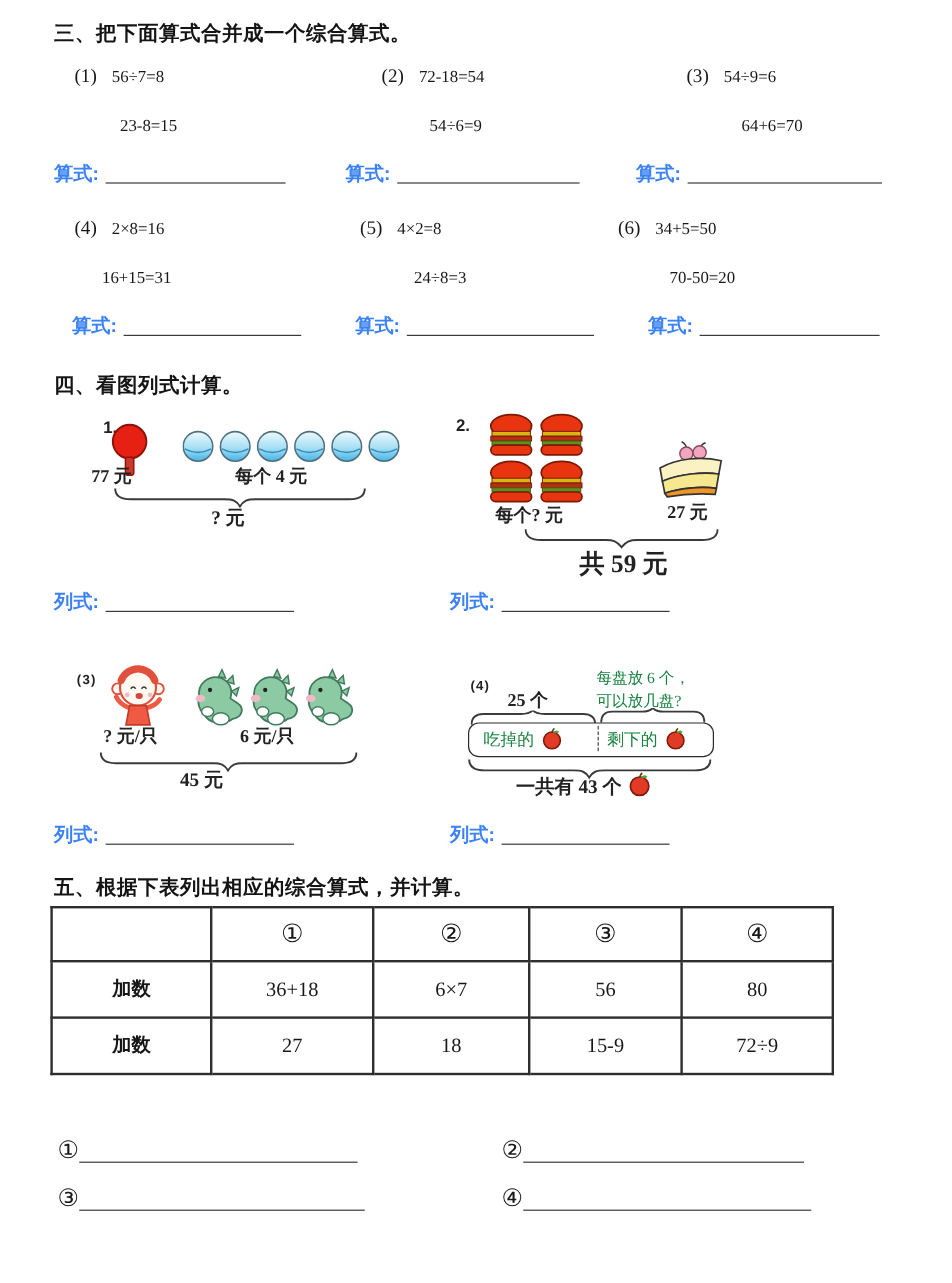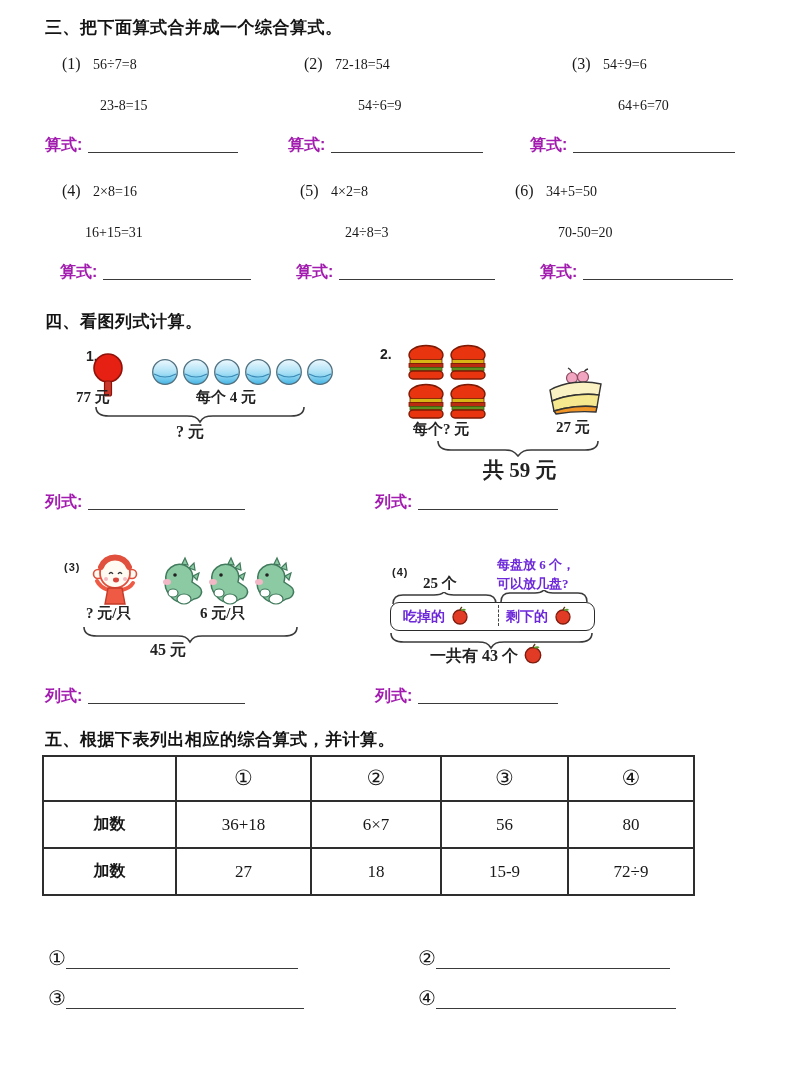--- a/index.html
+++ b/index.html
@@ -2,24 +2,24 @@
 <html><head>
 <meta charset="utf-8">
 <style>
   html,body{margin:0;padding:0;background:#ffffff;}
   .page{position:relative;width:793px;height:1069px;background:#ffffff;overflow:hidden;
         font-family:"Liberation Sans",sans-serif;color:#1c1c1c;}
   .abs{position:absolute;}
   .sec-title{font-size:17px;font-weight:700;color:#141414;letter-spacing:0.5px;}
   .eq{font-family:"Liberation Serif",serif;font-size:14px;color:#181818;}
   .pnum{font-family:"Liberation Serif",serif;font-size:16px;color:#181818;margin-right:8px;}
-  .blank-label{font-size:16px;font-weight:700;color:#a21caf;}
+  .blank-label{font-size:16px;font-weight:700;color:#3b82f6;}
   .blank-line{display:inline-block;border-bottom:1.6px solid #3a3a3a;height:14px;vertical-align:-3px;margin-left:6px;}
   .hand{font-family:"Liberation Serif",serif;font-weight:700;font-size:15px;color:#222;}
-  .hand-sm{font-family:"Liberation Serif",serif;font-weight:700;font-size:13px;color:#6d28d9;}
+  .hand-sm{font-family:"Liberation Serif",serif;font-weight:400;font-size:13px;color:#15803d;}
   .itemnum{font-size:14px;font-weight:700;color:#222;}
   .itemnum-paren{font-size:11px;font-weight:700;color:#222;letter-spacing:1px;}
   .tbl{position:absolute;left:42px;top:755px;border-collapse:collapse;table-layout:fixed;}
   .tbl td{border:2px solid #2e2e2e;text-align:center;vertical-align:middle;background:#fff;}
   .circ-cell{font-family:"Liberation Serif",serif;font-size:21px;color:#181818;}
   .lbl-cell{font-size:16px;font-weight:700;color:#161616;}
   .val-cell{font-family:"Liberation Serif",serif;font-size:17px;color:#181818;}
   .circ{font-family:"Liberation Serif",serif;font-size:20px;color:#181818;}
   .ans-line{display:inline-block;border-bottom:1.6px solid #3a3a3a;height:16px;vertical-align:-4px;}
   .fourbox{position:absolute;left:390px;top:602px;width:203px;height:27px;border:1.7px solid #2b2b2b;border-radius:9px;background:#fff;}
@@ -32,21 +32,21 @@
 <div class="page">
 
   <div class="abs sec-title" style="left:45px;top:16px;">三、把下面算式合并成一个综合算式。</div>
 
   <div class="abs" style="left:62px;top:55px;">
     <span class="pnum">(1)</span>
     <span class="eq">56÷7=8</span>
   </div>
   <div class="abs eq" style="left:100px;top:98px;">23-8=15</div>
 
-  <div class="abs" style="left:304px;top:55px;text-align:right;">
+  <div class="abs" style="left:318px;top:55px;text-align:right;">
     <span class="pnum">(2)</span>
     <span class="eq">72-18=54</span>
   </div>
   <div class="abs eq" style="left:358px;top:98px;">54÷6=9</div>
 
   <div class="abs" style="left:572px;top:55px;">
     <span class="pnum">(3)</span>
     <span class="eq">54÷9=6</span>
   </div>
   <div class="abs eq" style="left:618px;top:98px;">64+6=70</div>

